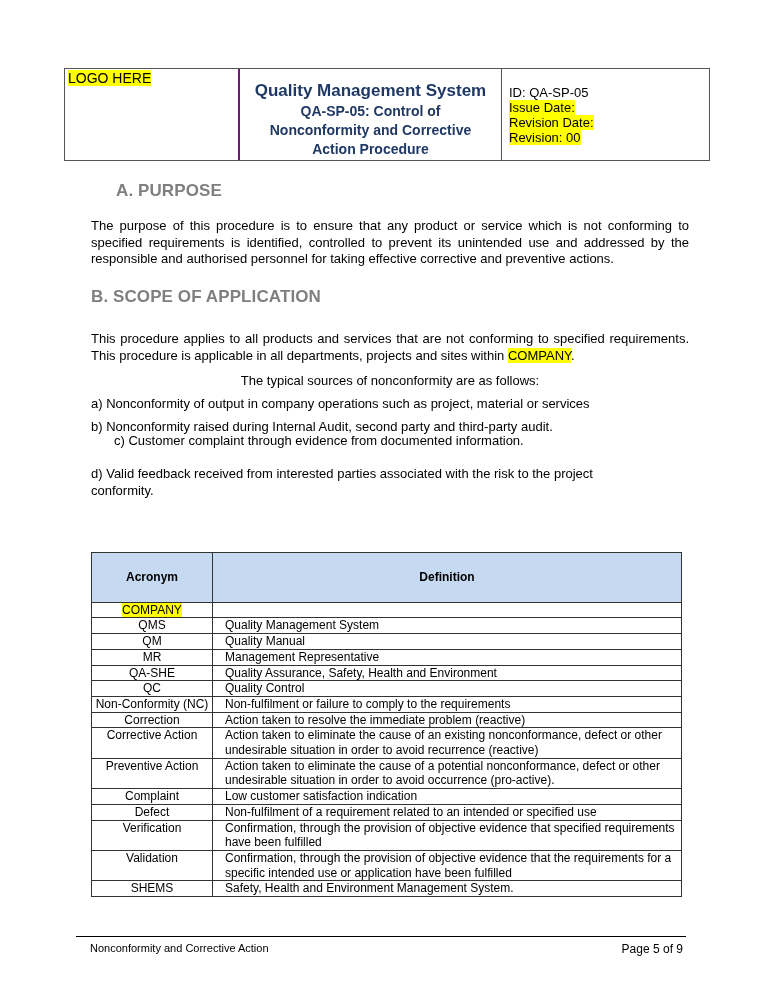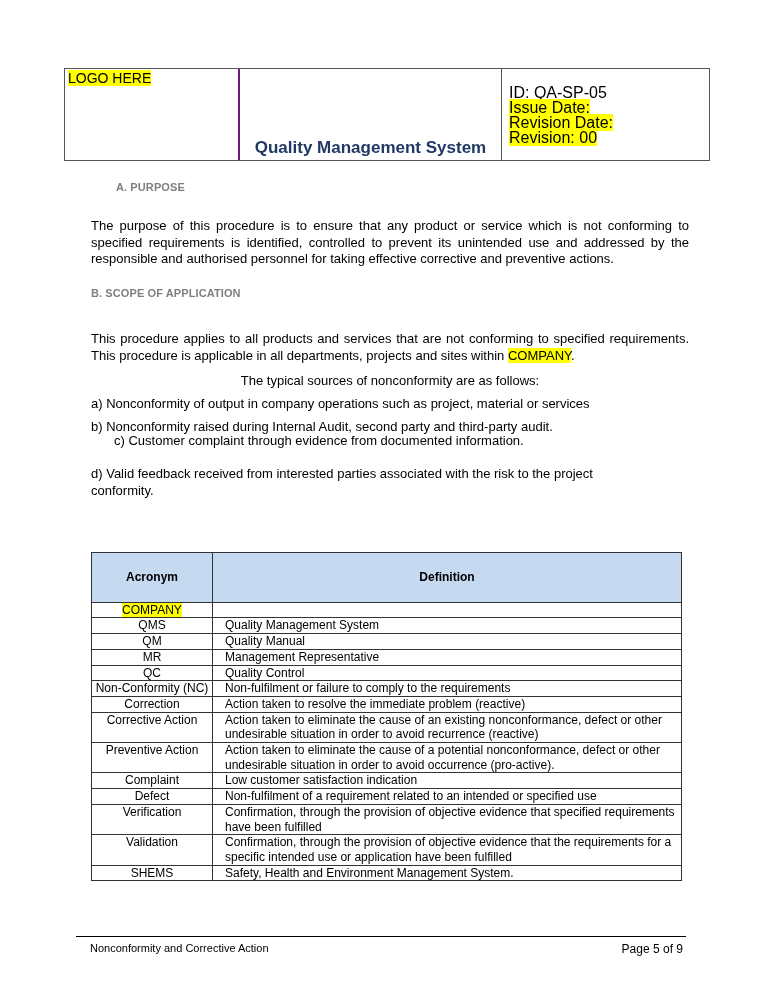--- a/index.html
+++ b/index.html
@@ -11,25 +11,25 @@
   .hdr { position: absolute; left: 64px; top: 68px; width: 646px; height: 93px;
          border: 1px solid #555; box-sizing: border-box; display: flex; }
   .hdr-logo { width: 175px; border-right: 2px solid #701a75; box-sizing: border-box;
               padding: 1px 3px; font-size: 14px; line-height: 17px; }
   .hdr-title { width: 262px; border-right: 1px solid #555; box-sizing: border-box;
                display: flex; flex-direction: column; justify-content: flex-end;
                align-items: center; text-align: center; color: #1f3864; font-weight: bold;
                padding-bottom: 1px; }
   .hdr-title .t1 { font-size: 17px; line-height: 20px; margin-bottom: 1px; }
   .hdr-title .t2 { font-size: 14px; line-height: 19px; }
-  .hdr-meta { flex: 1; padding: 16px 0 0 7px; font-size: 16px; line-height: 15px; }
+  .hdr-meta { flex: 1; padding: 16px 0 0 7px; font-size: 13px; line-height: 15px; }
   .hdr-meta div { white-space: nowrap; }
 
   
-  .h { position: absolute; color: #7f7f7f; font-weight: bold; font-size: 11px; letter-spacing: 0.1px; }
+  .h { position: absolute; color: #7f7f7f; font-weight: bold; font-size: 17px; letter-spacing: 0.1px; }
   .p { position: absolute; left: 91px; width: 598px; font-size: 13px; line-height: 16.5px; }
   .just { text-align: justify; text-align-last: left; }
 
   
   table.defs { position: absolute; left: 91px; top: 552px; width: 591px;
                border-collapse: collapse; font-size: 12px; }
   table.defs td, table.defs th { border: 1px solid #333; padding: 0 0 0 3px; line-height: 14.7px;
                vertical-align: top; }
   table.defs th { background: #c5d9f1; font-weight: bold; text-align: center; padding: 17px; }
   table.defs td.acr { width: 120px; text-align: center; padding: 0; white-space: nowrap; }
@@ -42,20 +42,21 @@
 </style>
 </head>
 <body>
 
 <div class="hdr">
   <div class="hdr-logo">
     <span class="hl">LOGO HERE</span>
   </div>
   <div class="hdr-title">
     <div class="t1">Quality Management System</div>
+    <div class="t2" style="width:230px;">QA-SP-05: Control of Nonconformity and Corrective Action Procedure</div>
   </div>
   <div class="hdr-meta">
     <div>ID: QA-SP-05</div>
     <div><span class="hl">Issue Date:</span></div>
     <div><span class="hl">Revision Date:</span></div>
     <div><span class="hl">Revision: 00</span></div>
   </div>
 </div>
 
 <div class="h" style="left:116px; top:181px;">A. PURPOSE</div>
@@ -87,20 +88,24 @@
         <td class="acr"><span>QMS</span></td>
         <td class="def">Quality Management System</td>
       </tr>
       <tr>
         <td class="acr"><span>QM</span></td>
         <td class="def">Quality Manual</td>
       </tr>
       <tr>
         <td class="acr"><span>MR</span></td>
         <td class="def">Management Representative</td>
+      </tr>
+      <tr>
+        <td class="acr"><span>QA-SHE</span></td>
+        <td class="def">Quality Assurance, Safety, Health and Environment</td>
       </tr>
       <tr>
         <td class="acr"><span>QC</span></td>
         <td class="def">Quality Control</td>
       </tr>
       <tr>
         <td class="acr"><span>Non-Conformity (NC)</span></td>
         <td class="def">Non-fulfilment or failure to comply to the requirements</td>
       </tr>
       <tr>

